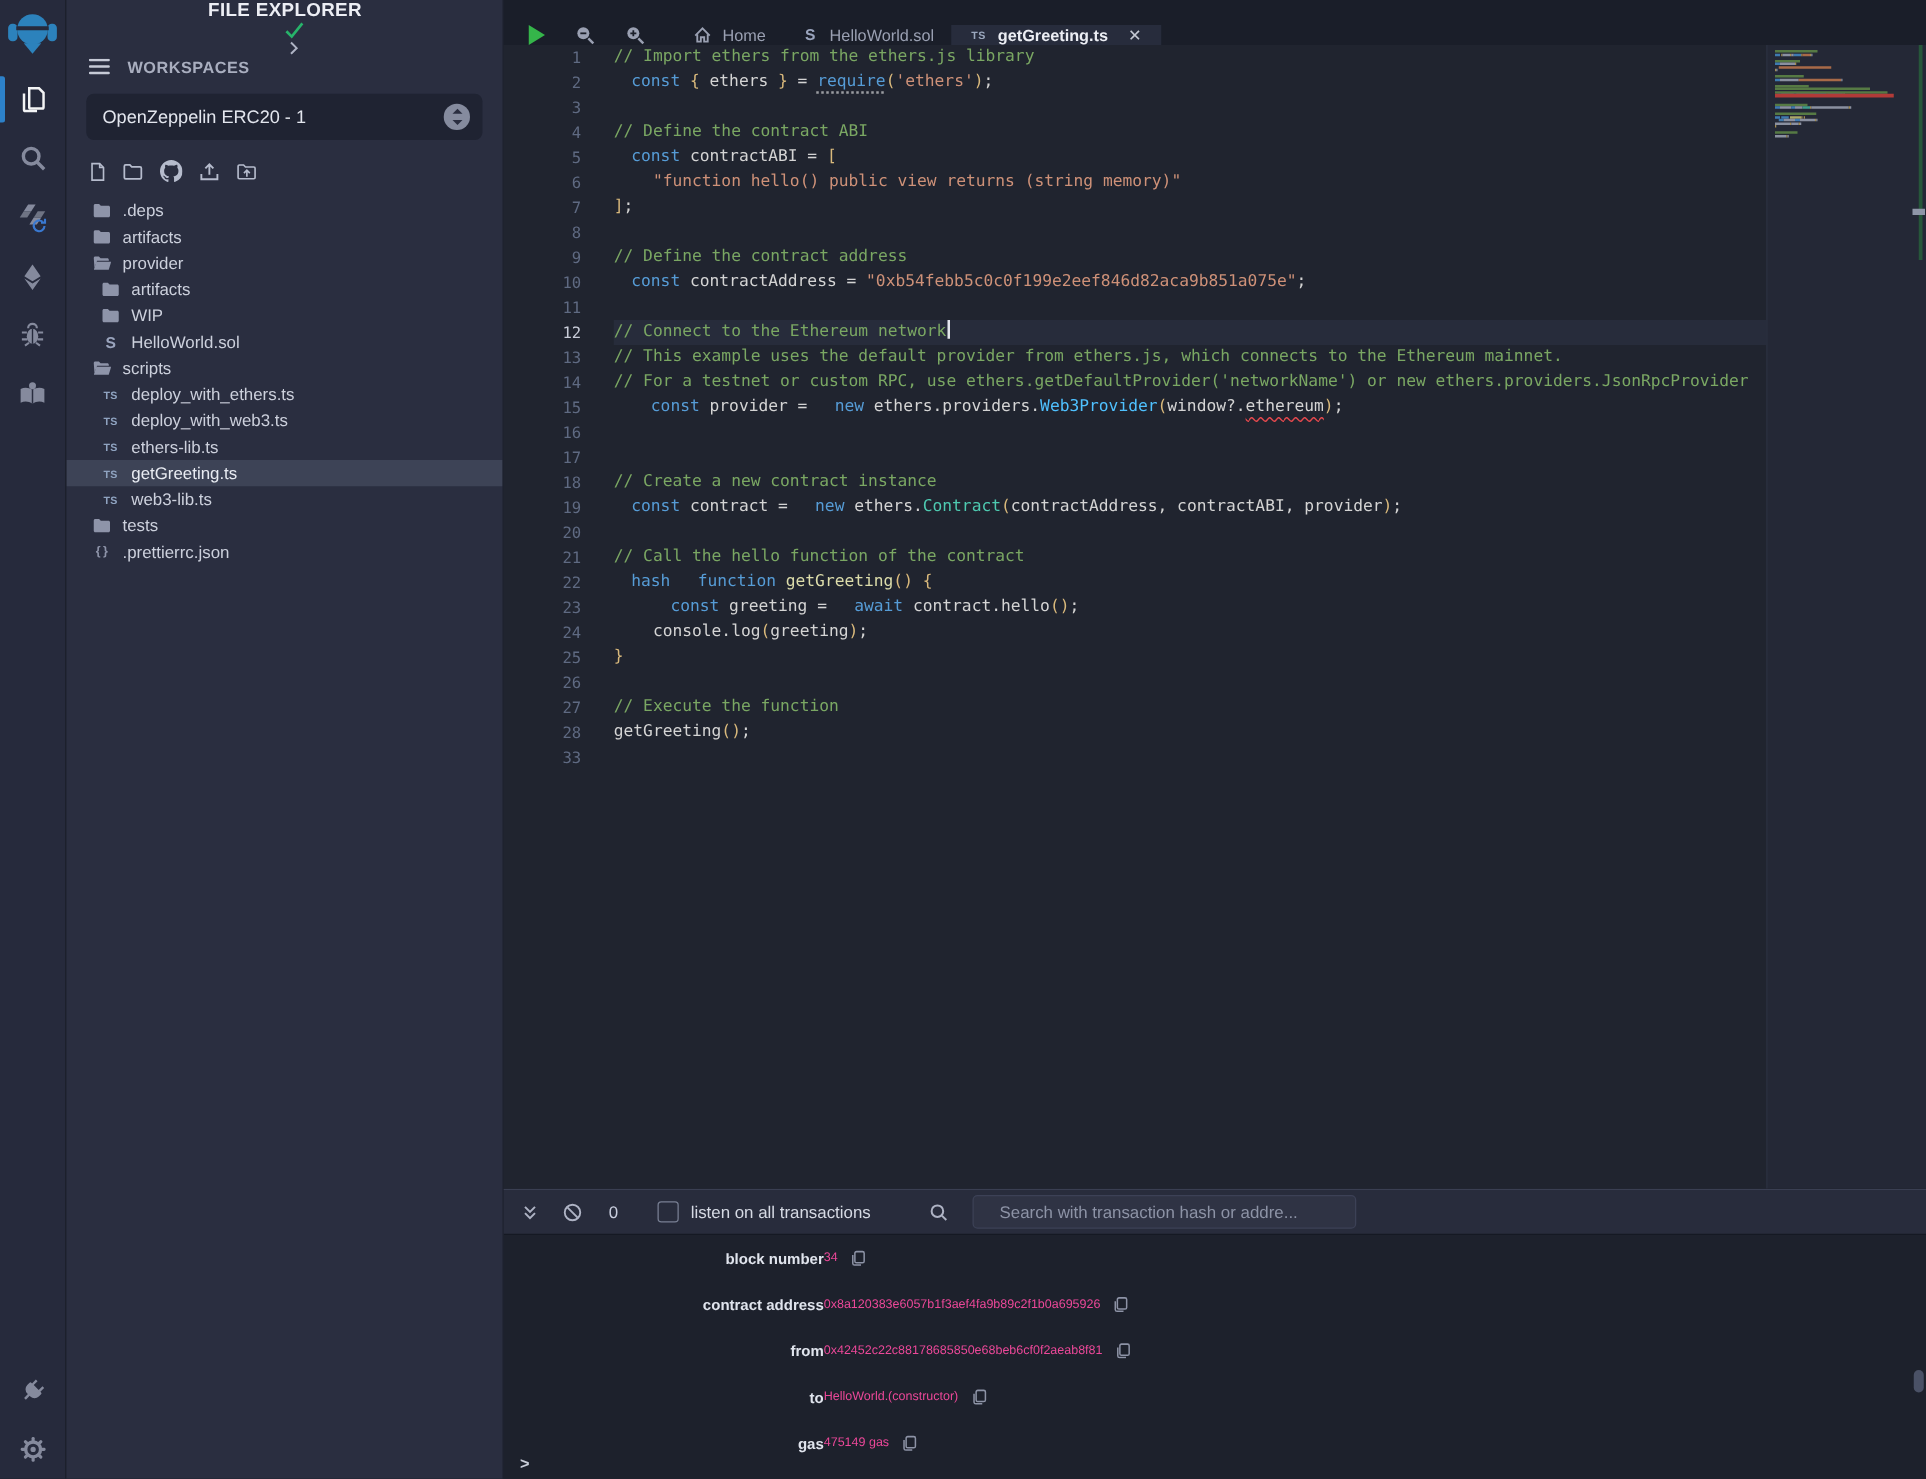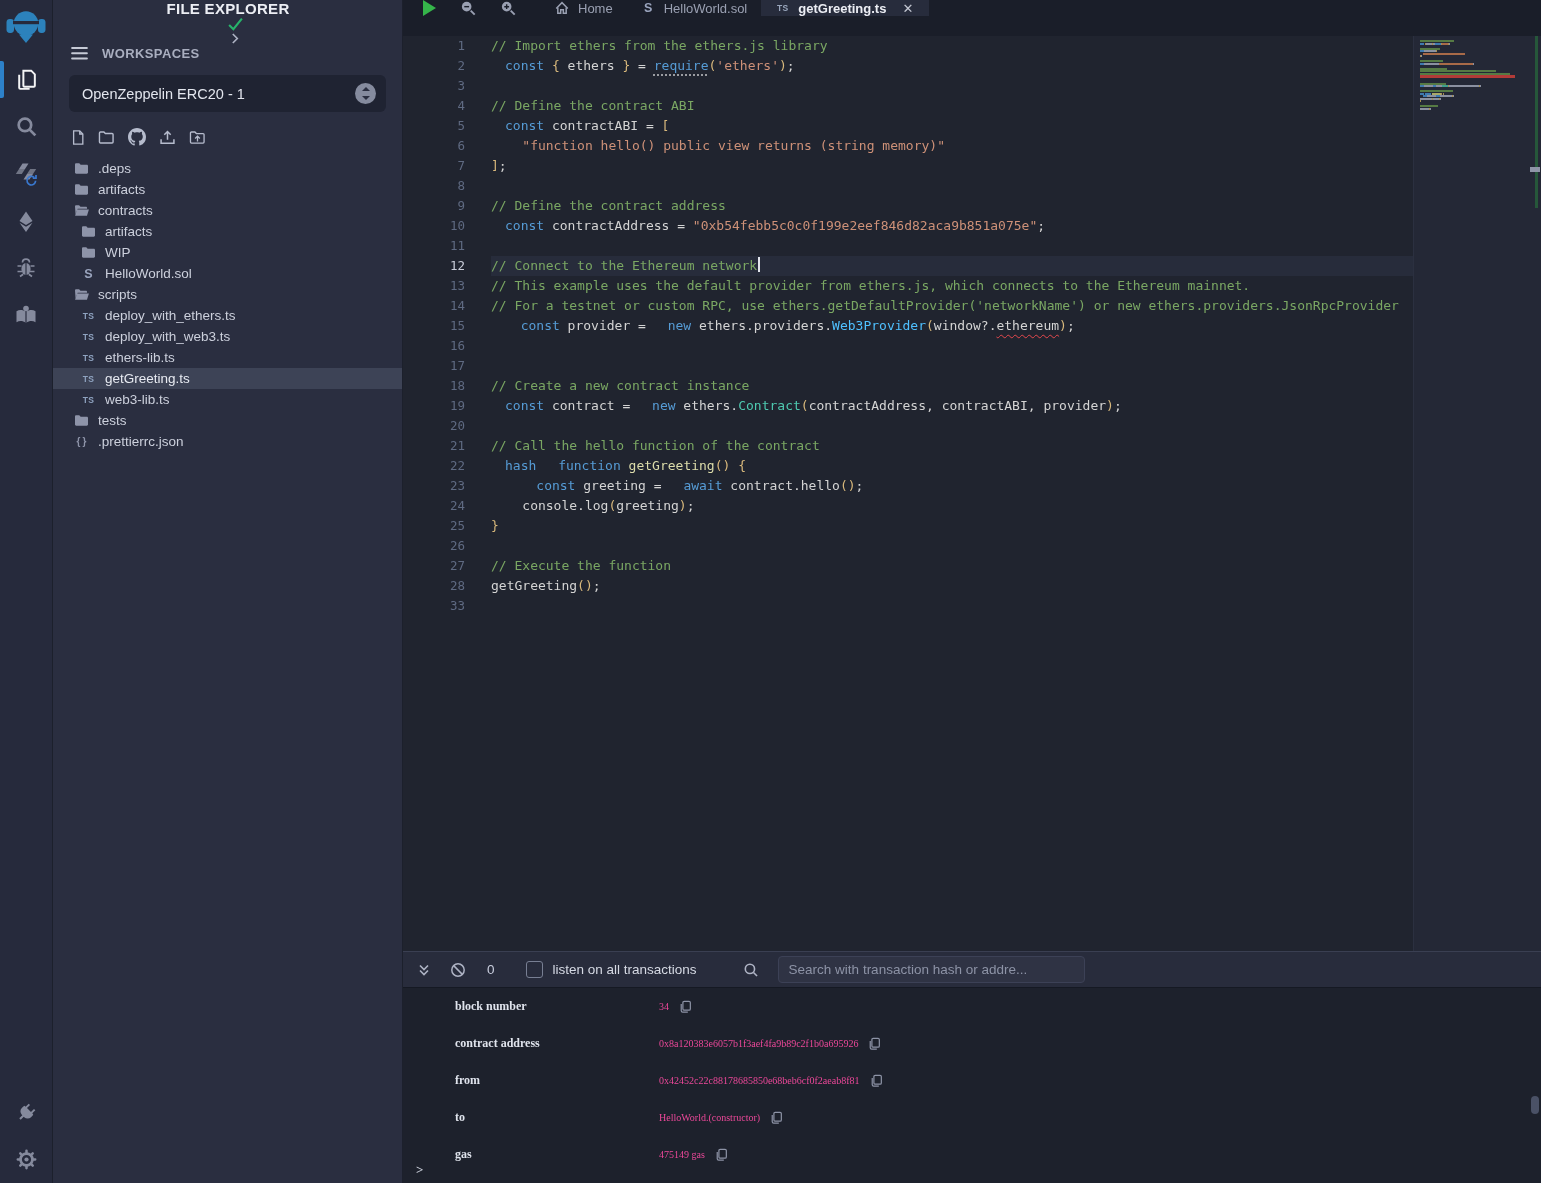--- a/index.html
+++ b/index.html
@@ -45,21 +45,21 @@
   .tree-label { font-size:13.5px; color:#ccd0dc; }
   .gl { font-weight:700; color:#8e94a9; display:inline-block; text-align:center; min-width:15px; }
   .gl-ts  { font-size:8.5px; letter-spacing:.3px; color:#8fa3c0; }
   .gl-sol { font-size:12.5px; color:#9aa4bd; }
   .gl-json{ font-size:10px; }
   .gl-x   { font-size:13px; color:#c3c7d2; font-weight:400; }
 
   
   .main { flex:1; display:flex; flex-direction:column; min-width:0; }
 
-  .tabbar { height:36px; background:var(--bg-tabbar,#1a1e29); display:flex; align-items:flex-start; }
+  .tabbar { height:36px; background:var(--bg-tabbar,#1a1e29); display:flex; align-items:flex-end; }
   .tb-controls { display:flex; align-items:center; }
   .play-btn { margin-left:20px; width:0; height:0; border-top:8px solid transparent;
               border-bottom:8px solid transparent; border-left:13px solid var(--c-play-green,#35b54a);
               cursor:pointer; }
   .zoom-btn { background:none; border:none; cursor:pointer; display:inline-flex; margin-left:24px; }
   .tabs { display:flex; margin-left:24px; }
   .tab { display:flex; align-items:center; gap:8px; padding:0 14px; cursor:pointer;
          color:#9aa0b2; font-size:13px; }
   .tab.active { background:var(--bg-tab-active,#272c3c); color:#eceef4; font-weight:600; }
   .tab .gl-ts { color:#9aa7bd; }
@@ -108,24 +108,24 @@
              border-bottom:1px solid #151923; display:flex; align-items:center; padding:0 14px; }
   .th-btn { background:none; border:none; cursor:pointer; display:inline-flex; }
   .th-ban { margin-left:19px; }
   .th-count { margin-left:21px; font-size:13.5px; color:#c9cede; }
   .checkbox { margin-left:31px; width:17px; height:17px; border:1px solid #787f93;
              border-radius:3px; cursor:pointer; flex:none; }
   .th-listen { margin-left:10px; font-size:13.5px; color:#d6dae4; }
   .th-search-icn { margin-left:46px; cursor:pointer; }
   .th-input { margin-left:19px; width:307px; height:27px; background:#2f3344;
              border:1px solid #3c4156; border-radius:4px; color:#c8ccd8; font-size:13.5px;
-             padding:0 10px; font-family:"Liberation Sans", sans-serif; }
+             padding:0 21px; font-family:"Liberation Sans", sans-serif; }
   .th-input::placeholder { color:#8d93a6; }
   .term-body { position:relative; flex:1; background:var(--bg-terminal,#1d212c);
-             font-family:Liberation Serif, serif; }
+             font-family:Liberation Sans, sans-serif;text-align:right; }
   .trow { display:flex; align-items:center; height:37px; padding-left:52px; }
   .tlabel { width:204px; font-weight:700; font-size:12px; color:#e0e4ed; flex:none; }
   .tvalue { font-size:10px; color:#ec4899; }
   .copy-btn { background:none; border:none; cursor:pointer; display:inline-flex; margin-left:10px; }
   .prompt { position:absolute; left:13px; bottom:5px; font-weight:700; font-size:13px; color:#c8cdd8; }
   .term-scroll { position:absolute; right:2px; top:108px; width:8px; height:18px;
              border-radius:4px; background:#4a5166; cursor:pointer; }
 </style>
 </head>
 <body>
@@ -324,21 +324,21 @@
           </span>
           <span class="tree-label">artifacts</span>
         </div>
         <div class="tree-row" style="padding-left: 21px;">
           <span class="icn">
             <svg viewBox="0 0 16 14" width="15" height="13">
               <path fill="#8e94a9" d="M1 2.6C1 1.9 1.6 1.3 2.3 1.3h3.1l1.5 1.6h5.8c.7 0 1.3.6 1.3 1.3v.8H3.9L1.6 11z"></path>
               <path fill="#8e94a9" d="M3.2 5.8H16l-2.1 6.9H1.1z"></path>
             </svg>
           </span>
-          <span class="tree-label">contracts</span>
+          <span class="tree-label">provider</span>
         </div>
         <div class="tree-row" style="padding-left: 28px;">
           <span class="icn">
             <svg viewBox="0 0 16 14" width="15" height="13">
               <path fill="#8e94a9" d="M1 2.6C1 1.9 1.6 1.3 2.3 1.3h3.3l1.5 1.6h6.6c.7 0 1.3.6 1.3 1.3v7.2c0 .7-.6 1.3-1.3 1.3H2.3c-.7 0-1.3-.6-1.3-1.3z"></path>
             </svg>
           </span>
           <span class="tree-label">artifacts</span>
         </div>
         <div class="tree-row" style="padding-left: 28px;">

